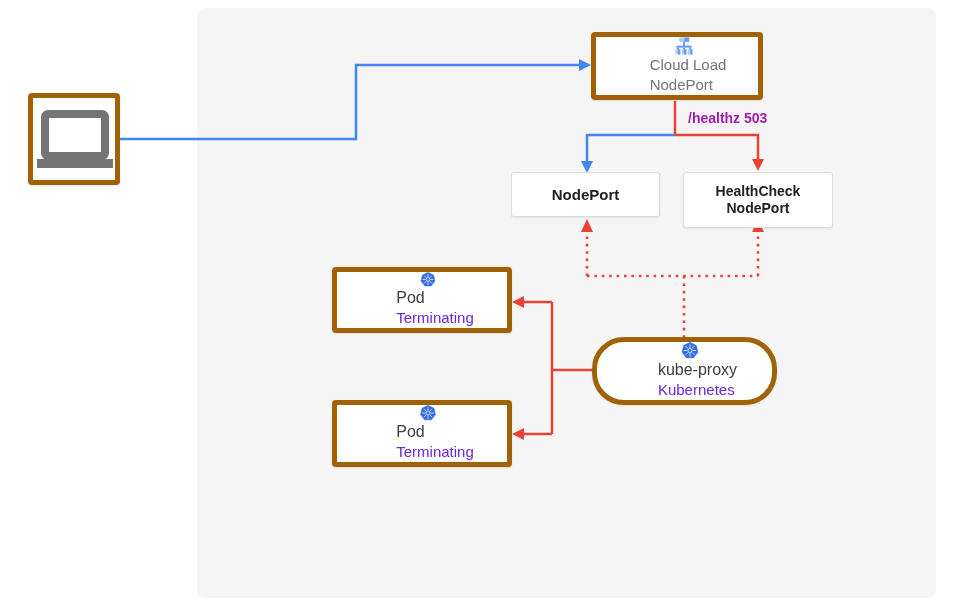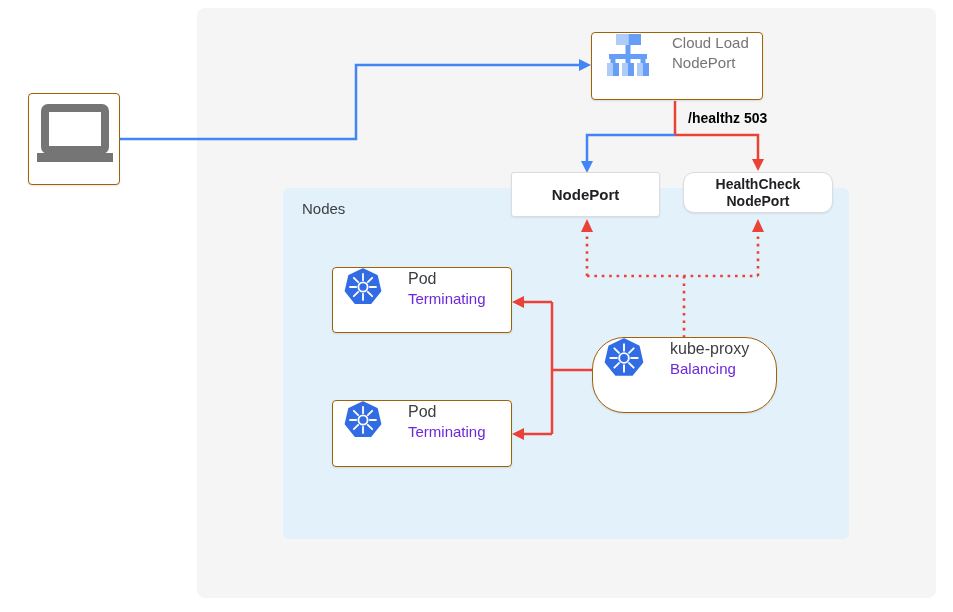--- a/index.html
+++ b/index.html
@@ -7,59 +7,56 @@
   .canvas{position:relative;width:953px;height:612px;background:#ffffff;overflow:hidden;}
 
   .outer-panel{position:absolute;left:197px;top:8px;width:739px;height:590px;
     background:#F5F5F5;border-radius:8px;}
   .nodes-panel{position:absolute;left:283px;top:188px;width:566px;height:351px;
     background:#E3F1FB;border-radius:6px;}
   .nodes-label{position:absolute;left:19px;top:12px;font-size:15px;color:#3C4043;}
 
   .connectors{position:absolute;left:0;top:0;width:953px;height:612px;pointer-events:none;}
 
-  .card{position:absolute;background:#ffffff;border:1px solid #a16207;border-radius:4px;
+  .card{position:absolute;background:#ffffff;border:5px solid #a16207;border-radius:4px;
     box-shadow:0 1px 2px rgba(0,0,0,0.10);box-sizing:border-box;
-    display:flex;}
+    display:flex;align-items:center;flex-direction:column;}
 
   .laptop-card{left:28px;top:93px;width:92px;height:92px;justify-content:center;}
 
   .clb-card{left:591px;top:32px;width:172px;height:68px;}
   .clb-card .icon{margin-left:14px;}
   .clb-text{margin-left:22px;font-size:15px;line-height:20px;color:#757575;}
 
   .port-box{position:absolute;background:#ffffff;border:1px solid #DADCE0;border-radius:3px;
     box-shadow:0 1px 2px rgba(0,0,0,0.08);box-sizing:border-box;
     display:flex;flex-direction:column;align-items:center;justify-content:center;
     font-weight:bold;color:#202124;text-align:center;}
   .nodeport-box{left:511px;top:172px;width:149px;height:45px;font-size:15px;}
-  .hc-box{left:683px;top:172px;width:150px;height:41px;font-size:14px;line-height:17px;border-radius:11px;}
+  .hc-box{left:683px;top:172px;width:150px;height:56px;font-size:14px;line-height:17px;}
 
-  .healthz{position:absolute;left:688px;top:110px;font-size:14px;font-weight:bold;color:#000000;}
+  .healthz{position:absolute;left:688px;top:110px;font-size:14px;font-weight:bold;color:#a21caf;}
 
   .pod1{left:332px;top:267px;width:180px;height:66px;}
   .pod2{left:332px;top:400px;width:180px;height:67px;}
-  .kp-card{left:592px;top:337px;width:185px;height:76px;border-radius:32px;}
+  .kp-card{left:592px;top:337px;width:185px;height:68px;border-radius:32px;}
 
   .k8s-card .icon{margin-left:11px;}
   .card-text{margin-left:26px;}
   .kp-card .card-text{margin-left:26px;}
   .card-title{font-size:16px;color:#3C4043;line-height:21px;}
   .card-sub{font-size:15px;color:#6d28d9;line-height:20px;}
 </style>
 </head>
 <body>
 
 <div class="canvas">
 
   <div class="outer-panel"></div>
 
-  <div class="nodes-panel">
-    <span class="nodes-label">Nodes</span>
-  </div>
 
   <svg class="connectors" viewBox="0 0 953 612">
 
     <polyline points="120,139 356,139 356,65 579,65" fill="none" stroke="#4285F4" stroke-width="2.5"></polyline>
     <polygon points="591,65 579,59 579,71" fill="#4285F4"></polygon>
 
     <line x1="675" y1="101" x2="675" y2="135" stroke="#EA4335" stroke-width="2.5"></line>
 
     <polyline points="675,135 587,135 587,162" fill="none" stroke="#4285F4" stroke-width="2.5"></polyline>
     <polygon points="587,173 581,161 593,161" fill="#4285F4"></polygon>
@@ -174,17 +171,17 @@
         <line x1="12.2" y1="19" x2="6" y2="19"></line>
           <line x1="25.8" y1="19" x2="32" y2="19"></line>
         <line x1="14.2" y1="14.2" x2="9.8" y2="9.8"></line>
           <line x1="23.8" y1="23.8" x2="28.2" y2="28.2"></line>
         <line x1="14.2" y1="23.8" x2="9.8" y2="28.2"></line>
           <line x1="23.8" y1="14.2" x2="28.2" y2="9.8"></line>
       </g>
     </svg>
     <div class="card-text">
       <div class="card-title">kube-proxy</div>
-      <div class="card-sub">Balancing</div>
+      <div class="card-sub">Kubernetes</div>
     </div>
   </div>
 
 </div>
 
 </body></html>

